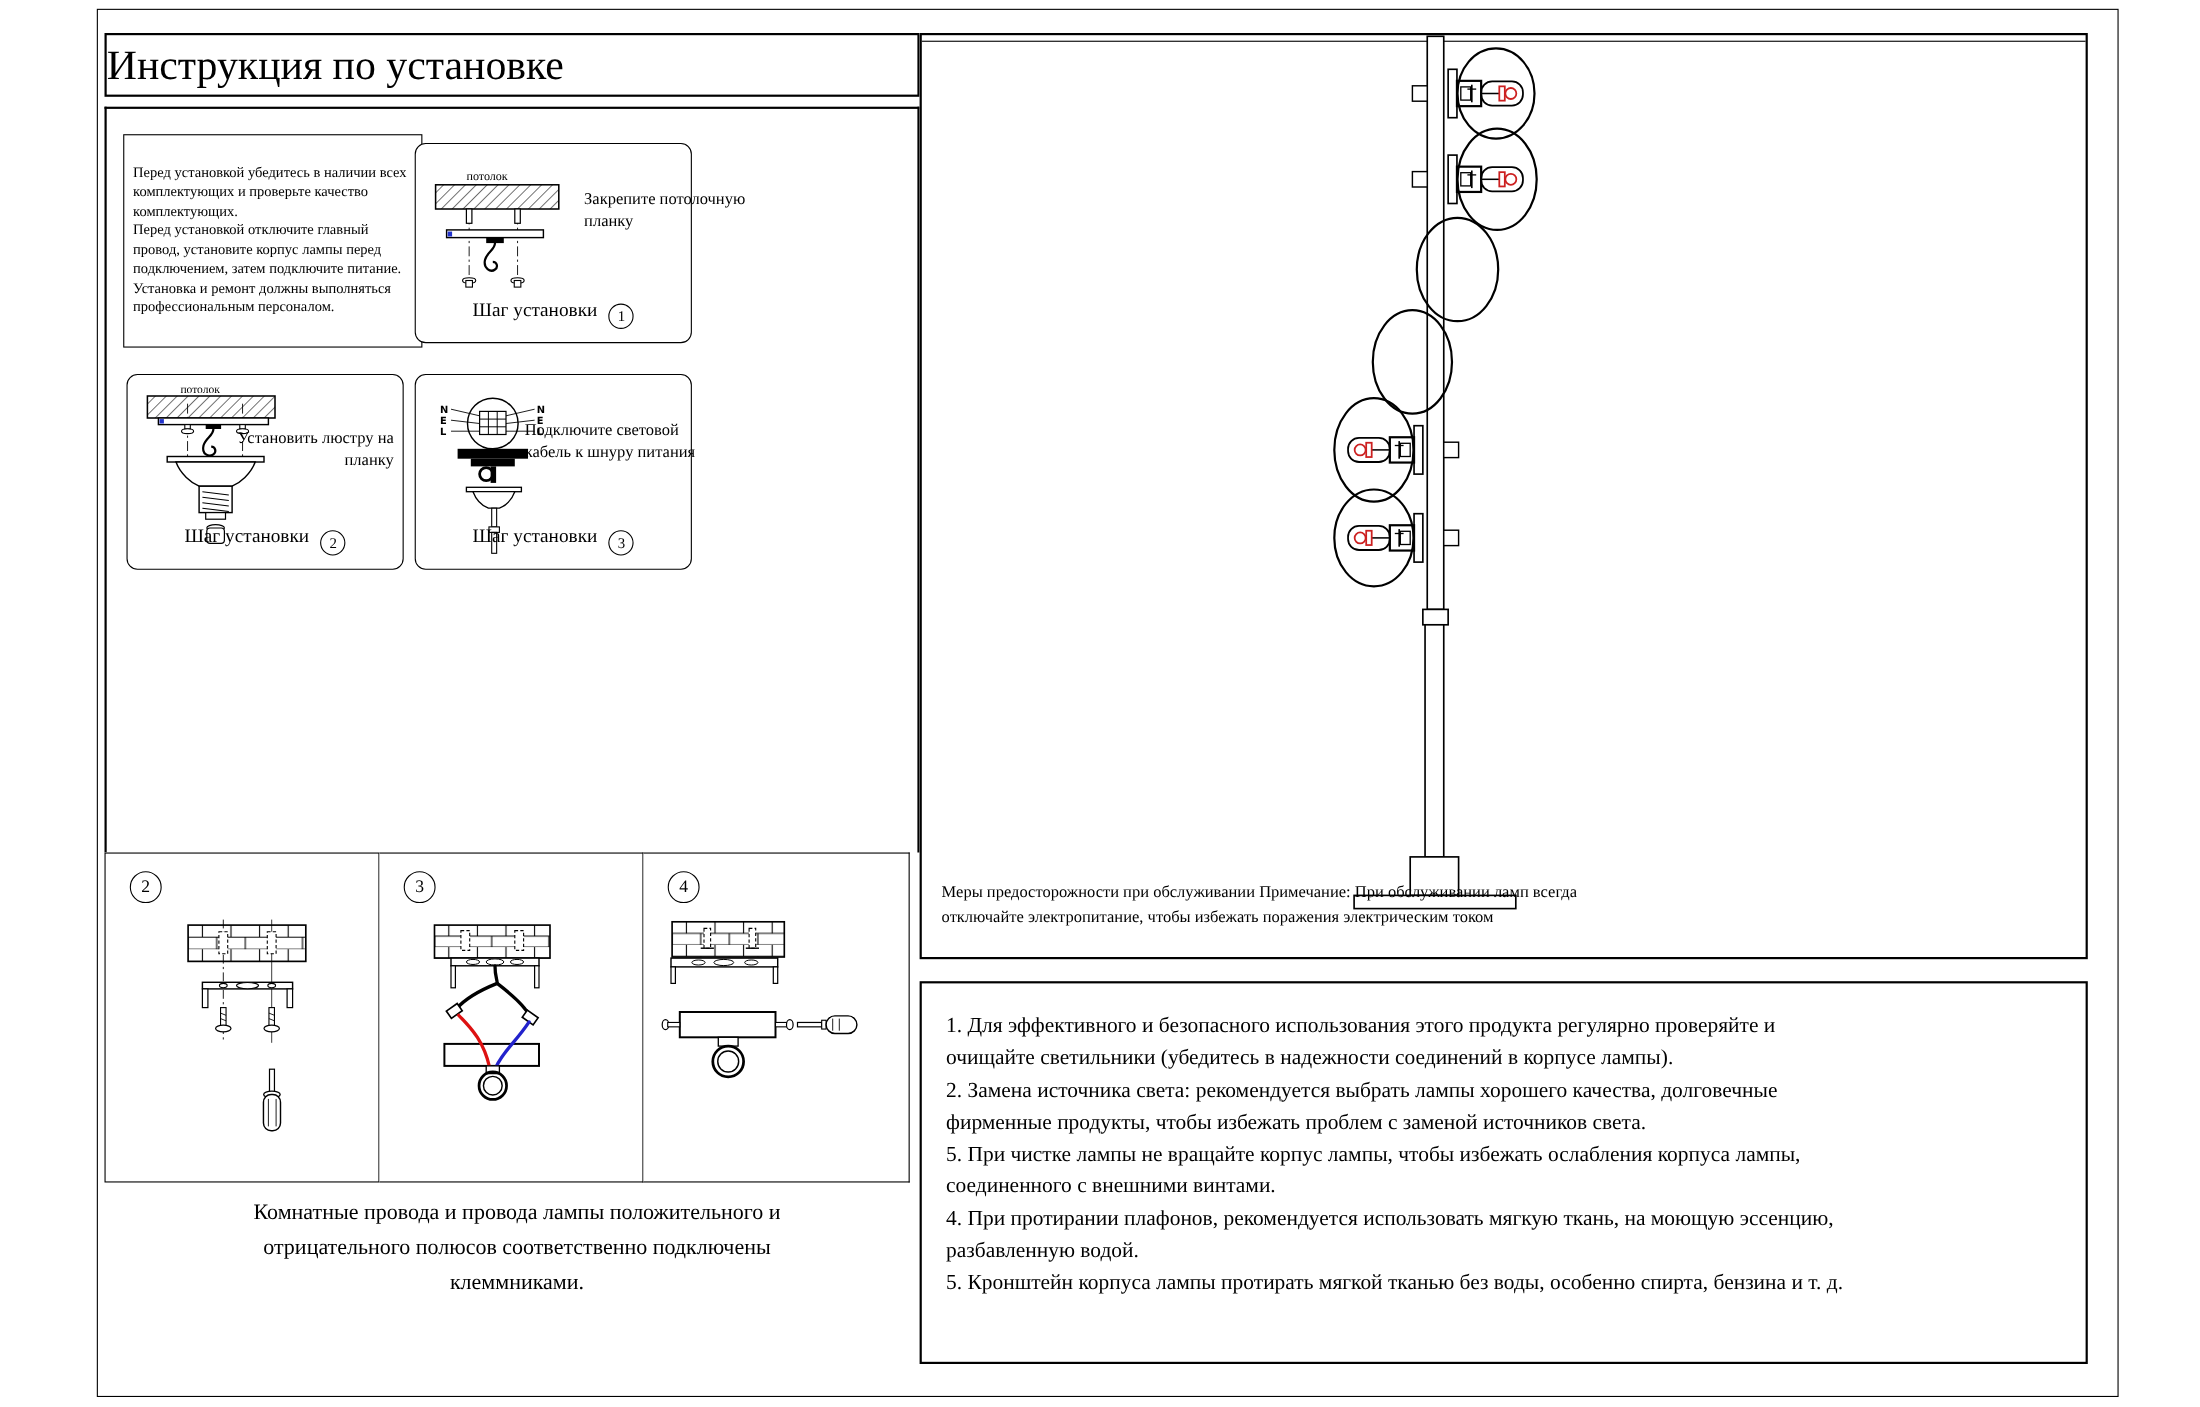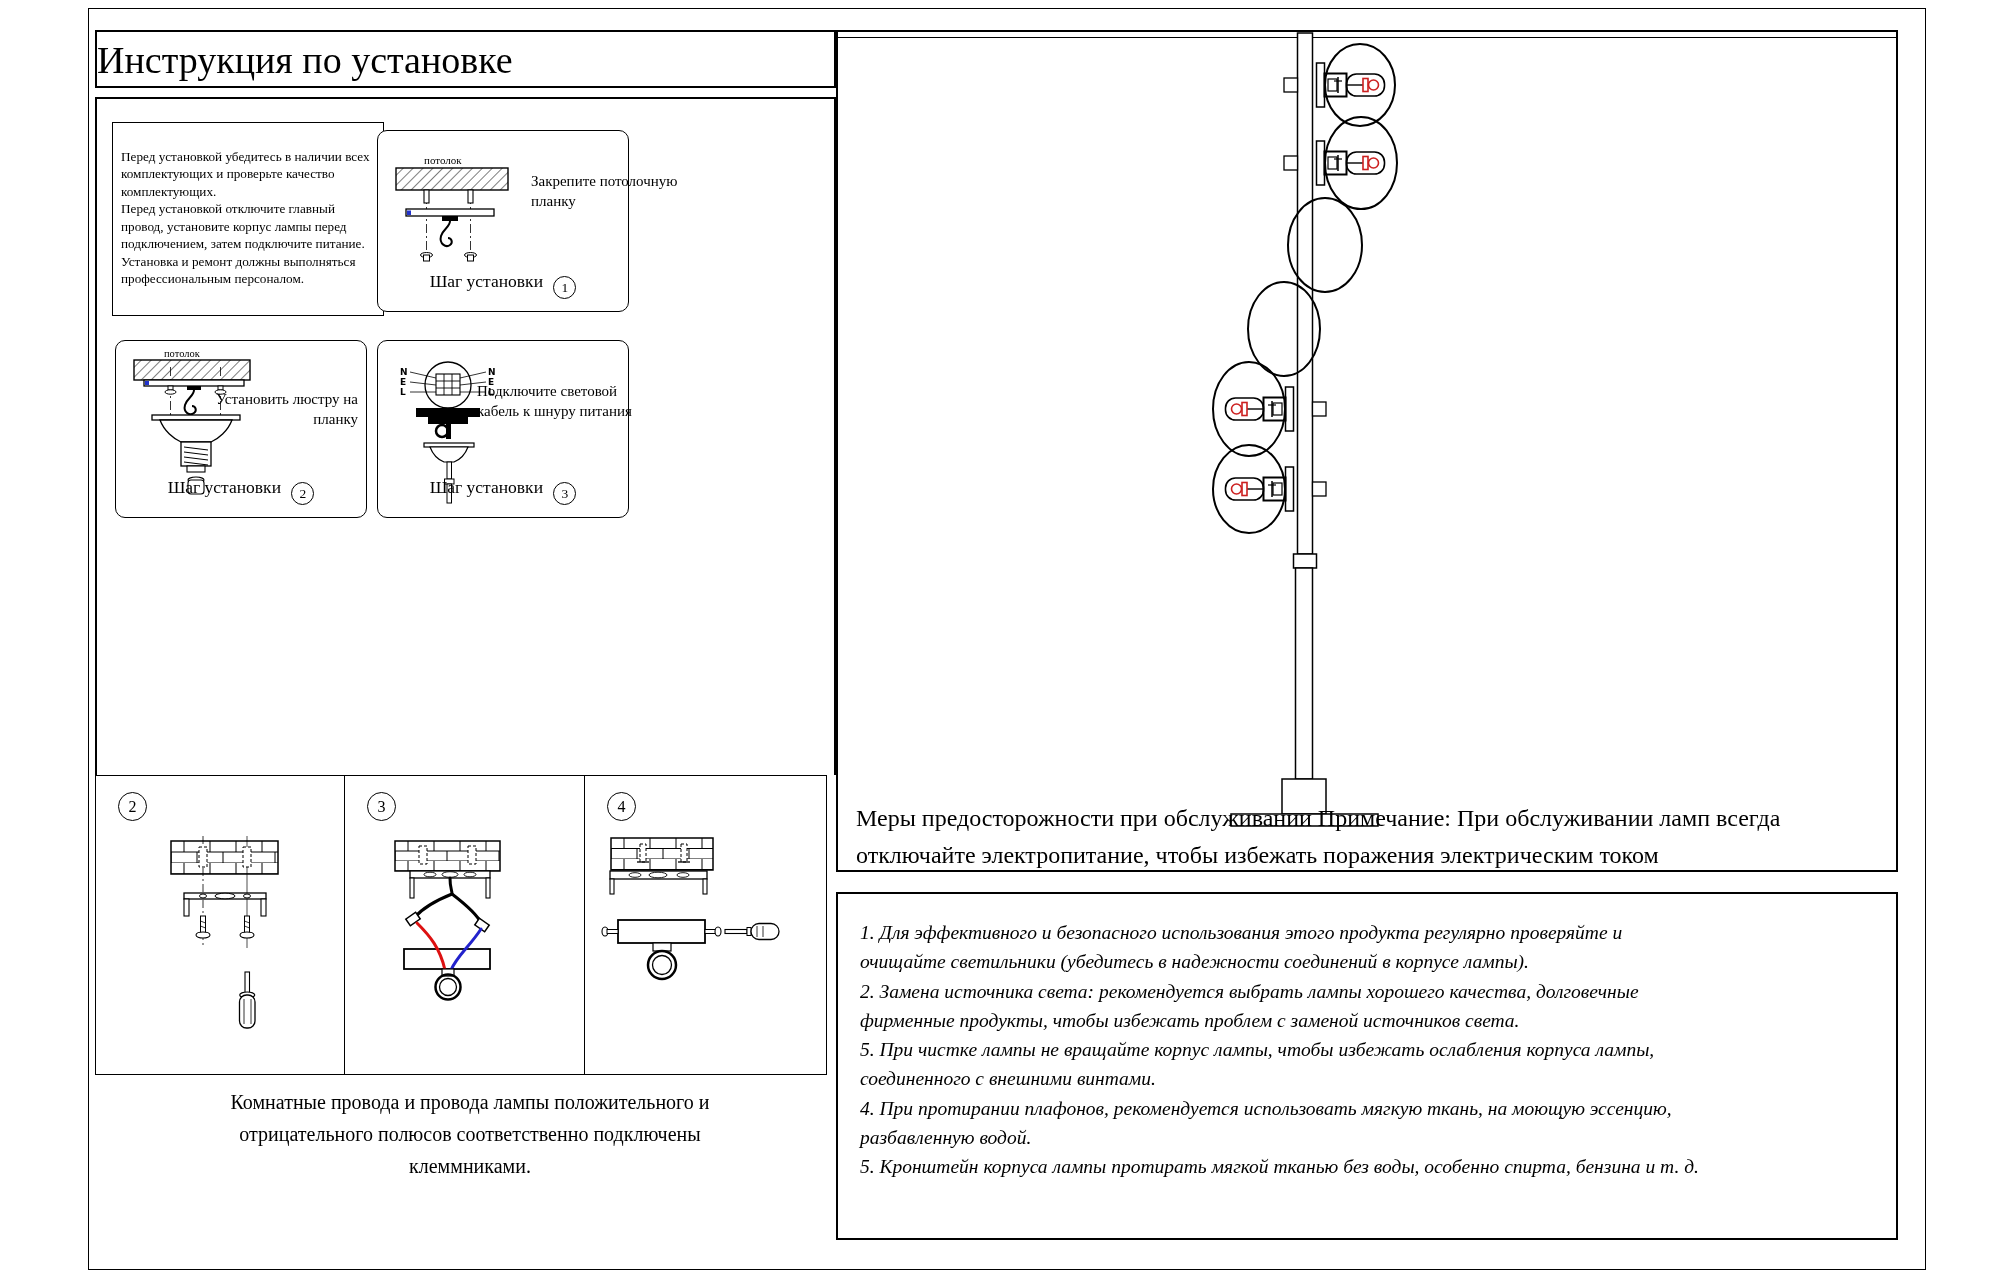--- a/index.html
+++ b/index.html
@@ -18,23 +18,23 @@
   .steplabel{position:absolute;font-size:15px;line-height:1.35;}
   .stepcap{position:absolute;left:0;right:0;bottom:12px;text-align:center;font-size:17.5px;}
   .circ{display:inline-flex;align-items:center;justify-content:center;border:1.4px solid #000;border-radius:50%;
         width:21px;height:21px;font-size:13.5px;vertical-align:-5px;margin-left:6px;font-family:"Liberation Serif",serif;}
   .panel{position:absolute;border:1.6px solid #000;box-sizing:border-box;background:#fff;}
   .panelnum{position:absolute;left:22px;top:16px;width:27px;height:27px;border:1.5px solid #000;border-radius:50%;
             display:flex;align-items:center;justify-content:center;font-size:16px;}
   #wiring-caption{left:145px;top:1086px;width:650px;text-align:center;font-size:20px;line-height:1.6;}
   #right-top{left:836px;top:30px;width:1062px;height:842px;border:2px solid #000;position:absolute;box-sizing:border-box;background:#fff;}
   #right-top .innerline{position:absolute;left:0;top:5px;width:100%;border-top:1px solid #000;}
-  #note-text{position:absolute;left:18px;top:768px;width:990px;font-size:24px;line-height:1.55;}
+  #note-text{position:absolute;left:18px;top:768px;width:990px;font-size:15px;line-height:1.55;}
   #right-bottom{left:836px;top:892px;width:1062px;height:348px;border:2px solid #000;position:absolute;box-sizing:border-box;background:#fff;}
-  #maint-list{position:absolute;left:22px;top:24px;width:1012px;font-size:19.5px;line-height:1.5;font-style:italic;}
+  #maint-list{position:absolute;left:22px;top:24px;width:1012px;font-size:19.5px;line-height:1.5;}
   svg{position:absolute;overflow:visible;}
   svg text{font-family:"Liberation Serif","DejaVu Serif",serif;}
   .tlabel{font-family:"DejaVu Sans",sans-serif;font-weight:bold;font-size:9px;}
 </style>
 </head>
 <body>
 
 <div id="page">
 
   <div id="outer-frame"></div>

